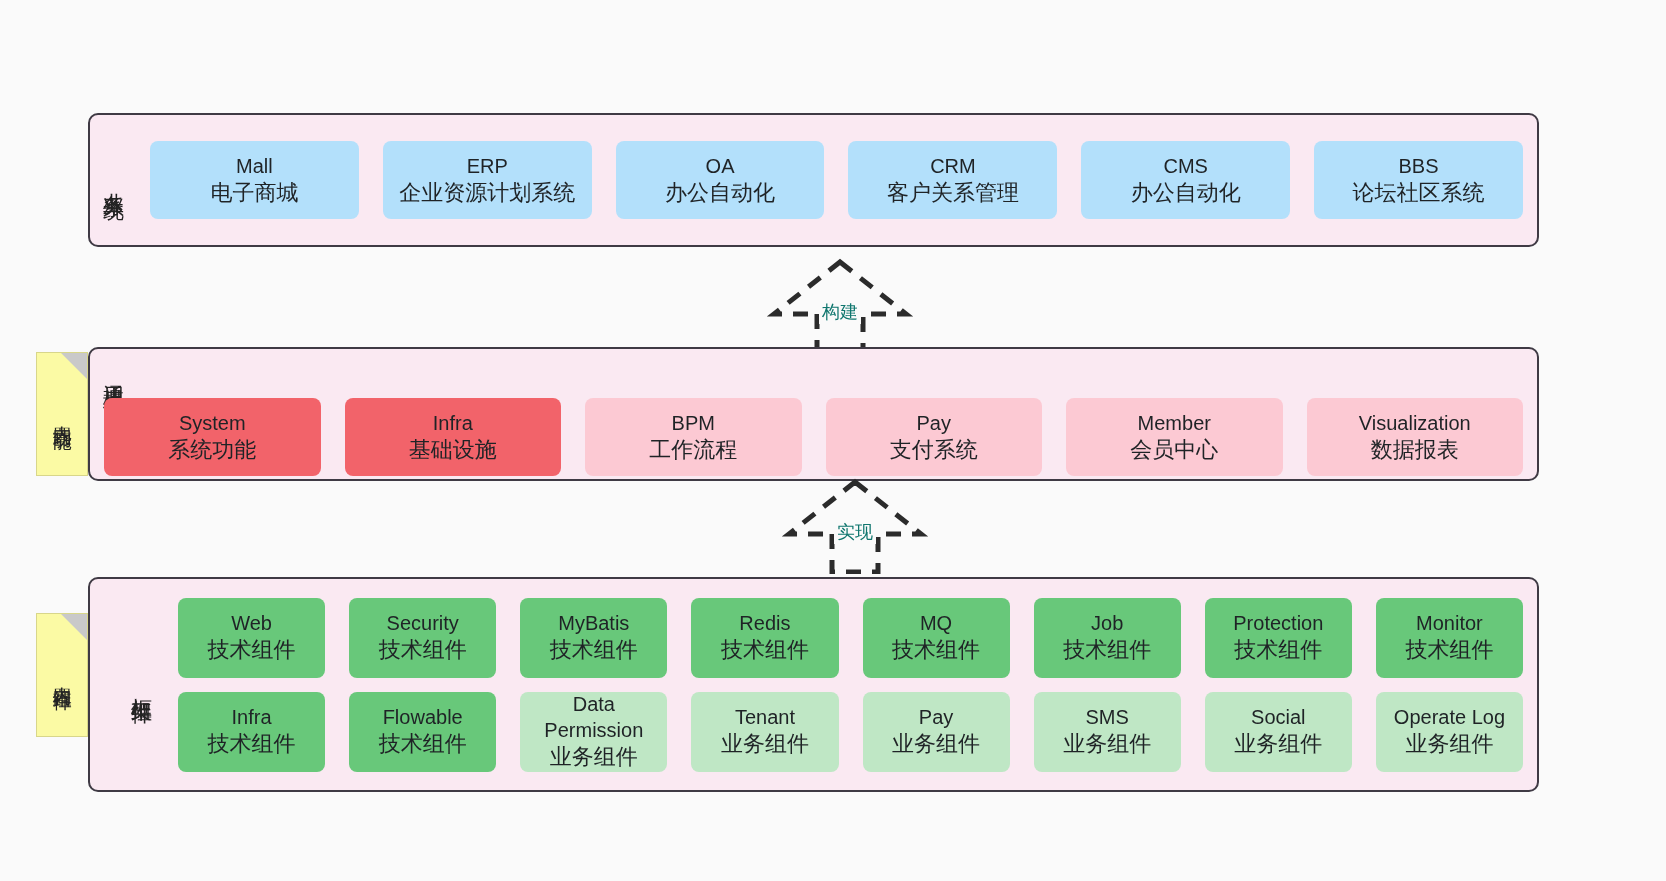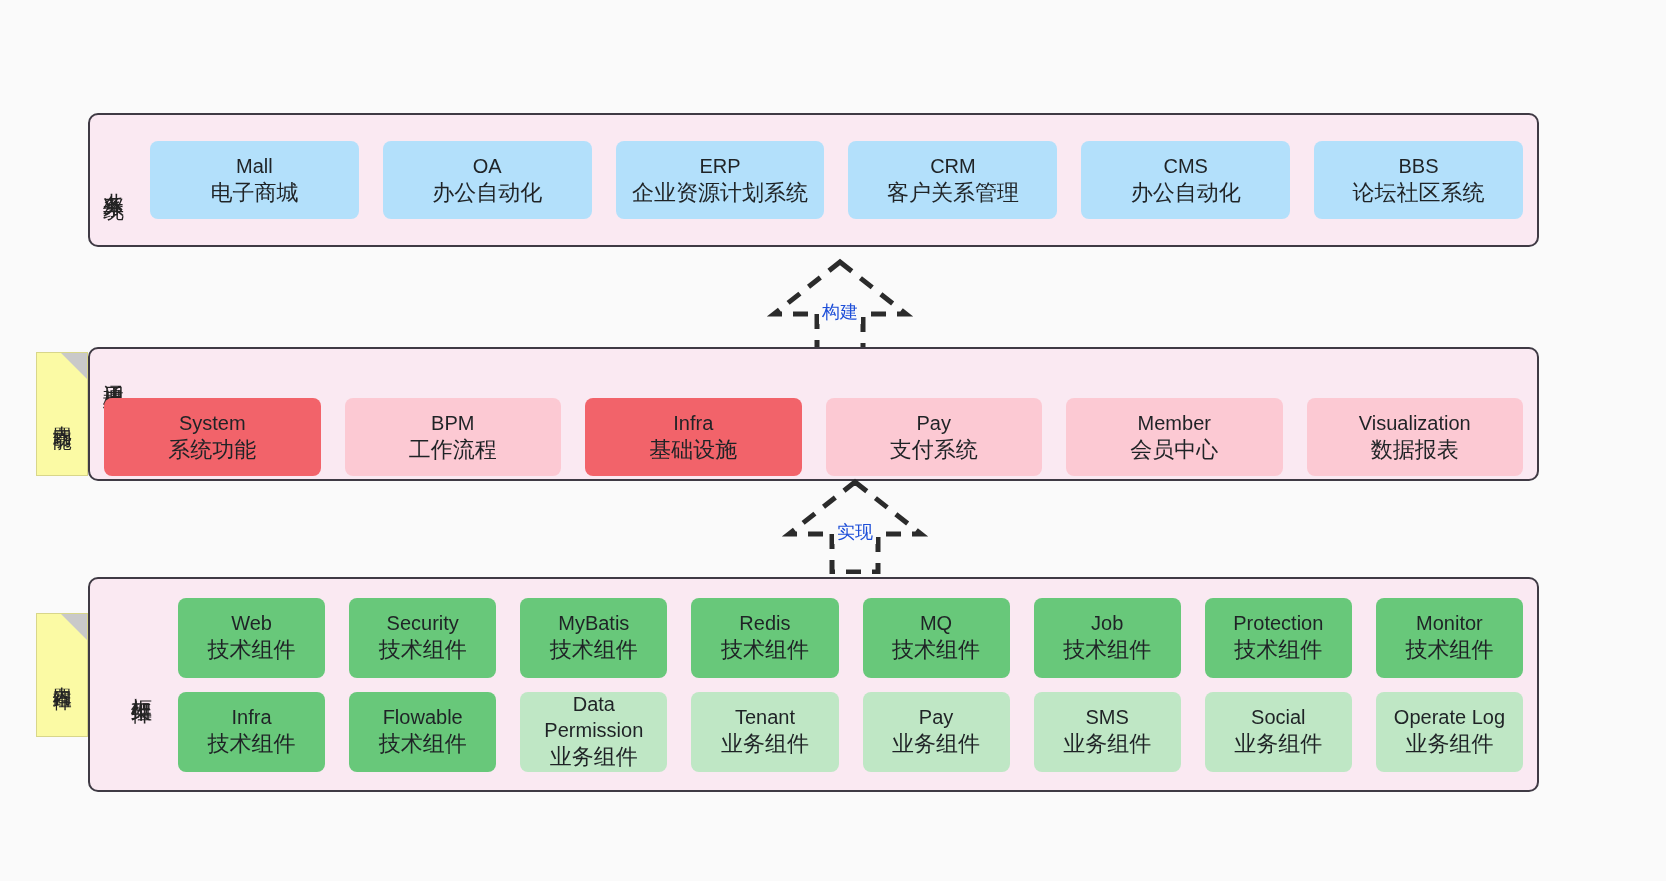--- a/index.html
+++ b/index.html
@@ -112,21 +112,21 @@
 
   
   .connector { position: absolute; width: 160px; height: 98px; }
   .connector svg { display: block; width: 160px; height: 98px; }
   .connector .clabel {
     position: absolute;
     left: 50%;
     top: 44px;
     transform: translateX(-50%);
     font-size: 18px;
-    color: #1d4ed8;
+    color: #0f766e;
     background: #fafafa;
     padding: 0 3px;
     white-space: nowrap;
   }
   #connector-build     { left: 760px; top: 256px; }
   #connector-implement { left: 775px; top: 476px; }
 </style>
 </head>
 <body>
 
@@ -134,26 +134,26 @@
 
   <div class="layer" id="layer-business">
     <div class="layer-title">业务系统</div>
     <div class="layer-body">
       <div class="row">
         <div class="box blue">
           <span class="t1">Mall</span>
           <span class="t2">电子商城</span>
         </div>
         <div class="box blue">
+          <span class="t1">ERP</span>
+          <span class="t2">企业资源计划系统</span>
+        </div>
+        <div class="box blue">
           <span class="t1">OA</span>
           <span class="t2">办公自动化</span>
-        </div>
-        <div class="box blue">
-          <span class="t1">ERP</span>
-          <span class="t2">企业资源计划系统</span>
         </div>
         <div class="box blue">
           <span class="t1">CRM</span>
           <span class="t2">客户关系管理</span>
         </div>
         <div class="box blue">
           <span class="t1">CMS</span>
           <span class="t2">办公自动化</span>
         </div>
         <div class="box blue">
@@ -178,27 +178,27 @@
   </div>
 
   <div class="layer" id="layer-common">
     <div class="layer-title">通用模块</div>
     <div class="layer-body">
       <div class="row">
         <div class="box red">
           <span class="t1">System</span>
           <span class="t2">系统功能</span>
         </div>
+        <div class="box red">
+          <span class="t1">Infra</span>
+          <span class="t2">基础设施</span>
+        </div>
         <div class="box pinksoft">
           <span class="t1">BPM</span>
           <span class="t2">工作流程</span>
-        </div>
-        <div class="box red">
-          <span class="t1">Infra</span>
-          <span class="t2">基础设施</span>
         </div>
         <div class="box pinksoft">
           <span class="t1">Pay</span>
           <span class="t2">支付系统</span>
         </div>
         <div class="box pinksoft">
           <span class="t1">Member</span>
           <span class="t2">会员中心</span>
         </div>
         <div class="box pinksoft">

